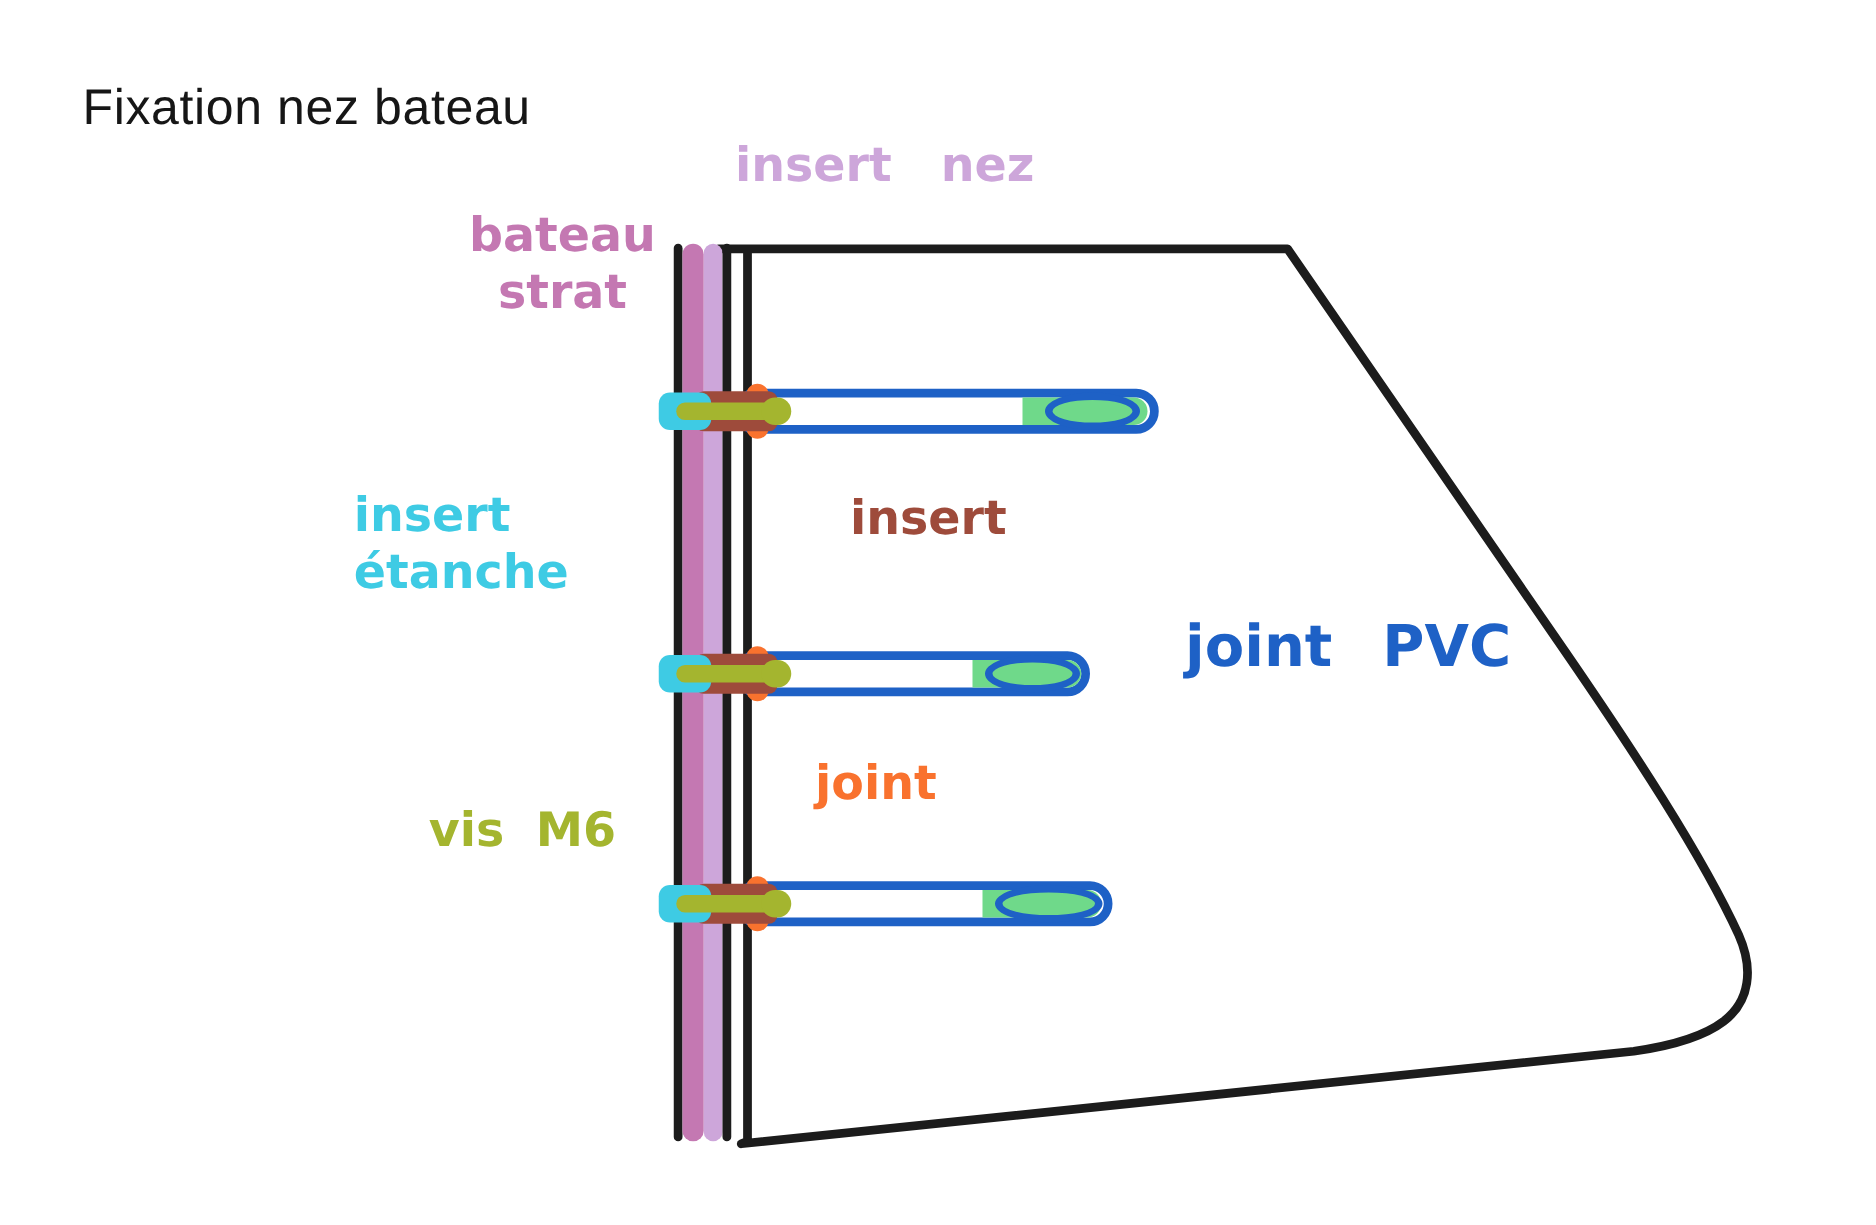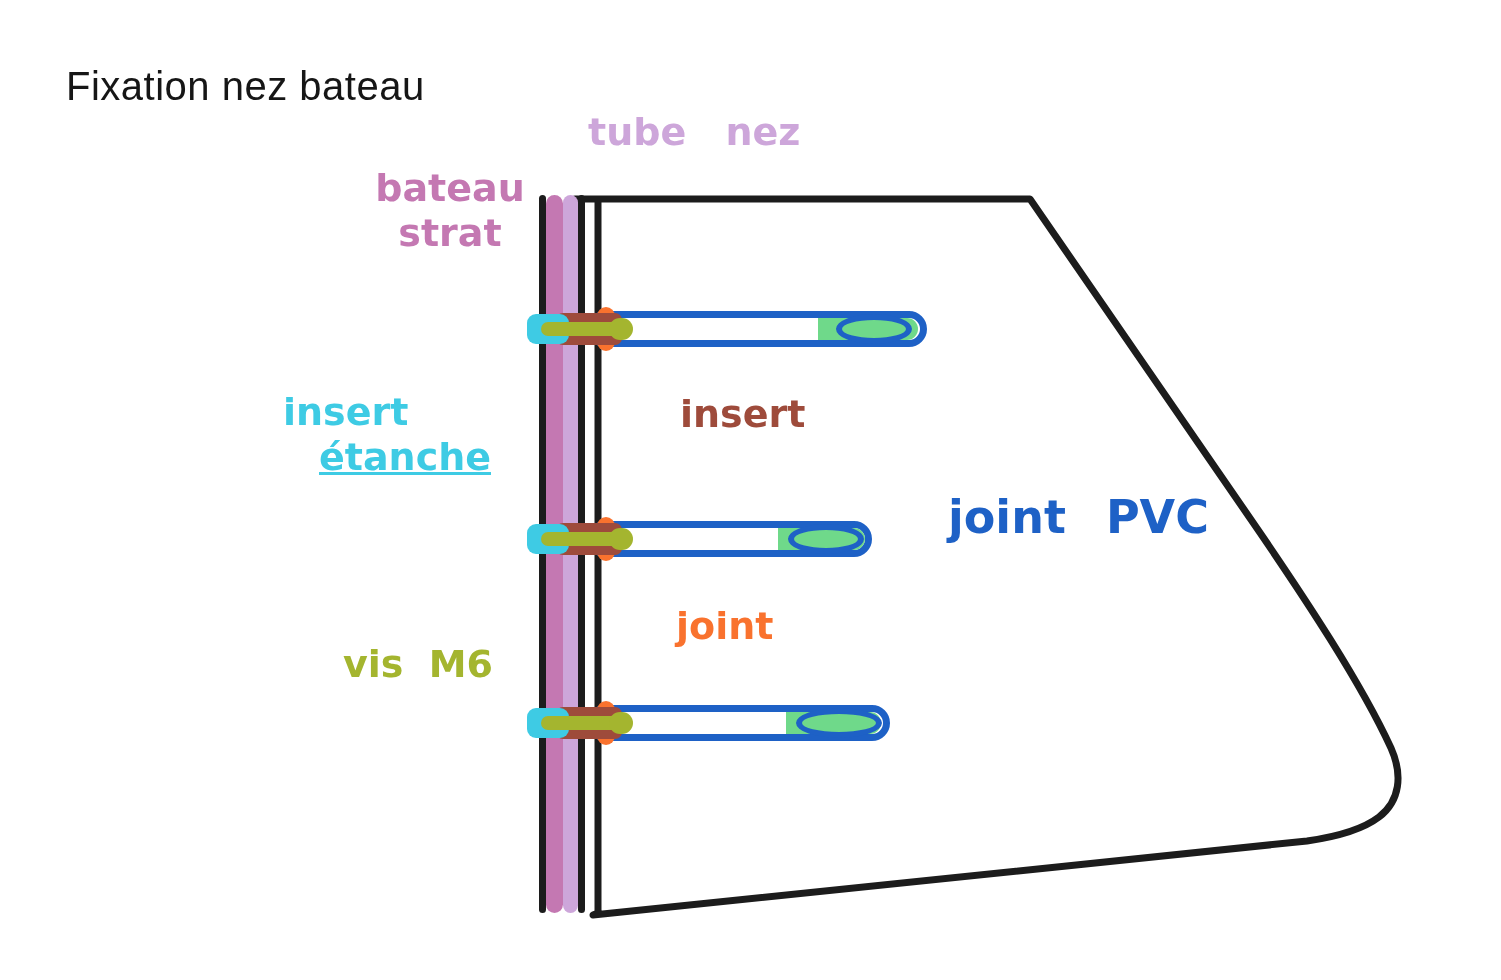--- a/index.html
+++ b/index.html
@@ -6,24 +6,24 @@
   #canvas{position:relative;width:1501px;height:980px;background:#ffffff;overflow:hidden;
           font-family:"DejaVu Sans",sans-serif;padding-left:40px;}
   
   .title{position:absolute;left:66px;top:64px;font-family:"Liberation Sans",sans-serif;
          font-size:40px;color:#161616;letter-spacing:.5px;}
   
   .hand{position:absolute;font-weight:700;font-size:38px;line-height:1.18;white-space:nowrap;}
   .lbl-strat-nez{left:588px;top:110px;color:var(--lilac);word-spacing:26px;}
   .lbl-strat-bateau{left:372px;top:166px;width:156px;text-align:center;color:var(--pink);}
   .lbl-insert-etanche{left:283px;top:390px;color:var(--cyan);}
-  .lbl-insert-etanche .l2{margin-left:36px;text-decoration:underline;}
+  .lbl-insert-etanche .l2{}
   .lbl-insert{left:680px;top:392px;color:var(--brown);}
   .lbl-tube-pvc{left:948px;top:490px;font-size:46px;color:var(--blue);word-spacing:24px;}
-  .lbl-joint{left:676px;top:604px;color:var(--orange);text-align:center;}
+  .lbl-joint{left:652px;top:604px;color:var(--orange);text-align:center;}
   .lbl-vis-m6{left:343px;top:642px;color:var(--olive);word-spacing:12px;}
   .lbl-bouchon{left:945px;top:666px;color:var(--green);font-size:42px;}
   .lbl-bouchon .l2{margin-left:118px;font-size:38px;}
   .hand div{display:block;}
   
   .outline{position:absolute;left:0;top:0;}
   
   .strip{position:absolute;top:195px;height:718px;border-radius:5px;}
   .ink1{left:539px;width:7px;background:var(--ink);}
   .pinkstrip{left:546px;width:17px;background:var(--pink);border-radius:9px;}
@@ -91,21 +91,21 @@
 
   <div class="tube r3"></div>
   <div class="band r3"></div>
   <div class="bouchon r3"></div>
   <div class="joint r3"></div>
   <div class="insert-body r3"></div>
   <div class="insert-etanche r3"></div>
   <div class="screw r3"></div>
   <div class="screw-cap r3"></div>
 
-  <div class="hand lbl-strat-nez">tube nez</div>
+  <div class="hand lbl-strat-nez">insert nez</div>
 
   <div class="hand lbl-strat-bateau">
     <div>bateau</div>
     <div>strat</div>
   </div>
 
   <div class="hand lbl-insert-etanche">
     <div>insert</div>
     <div class="l2">étanche</div>
   </div>

